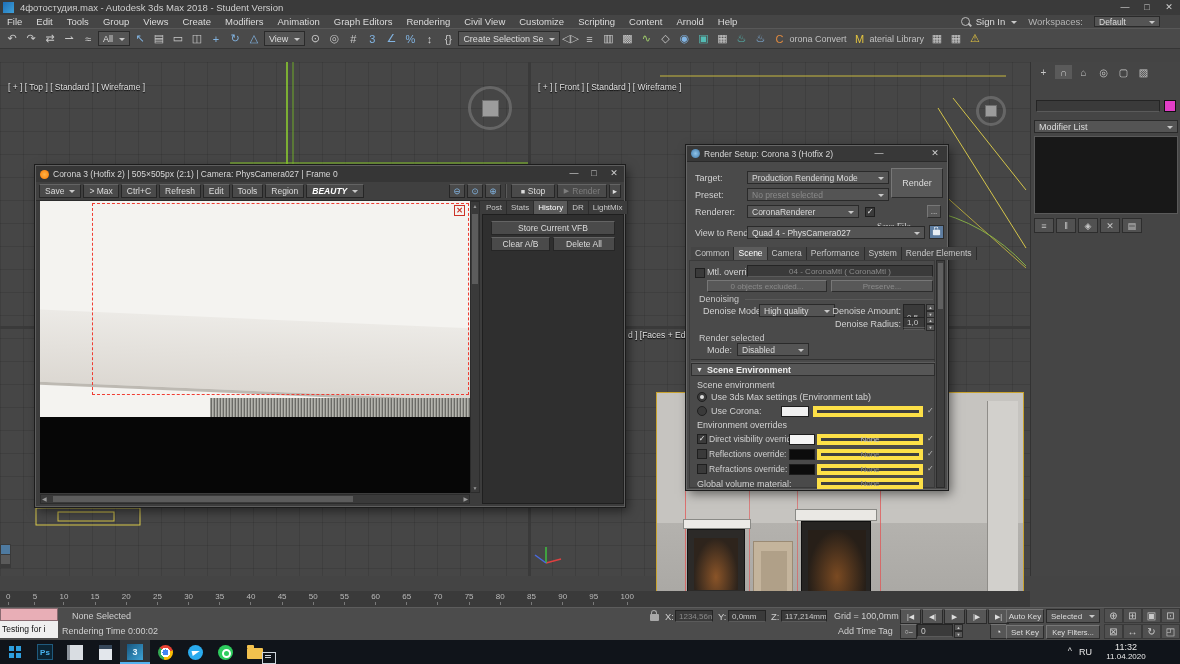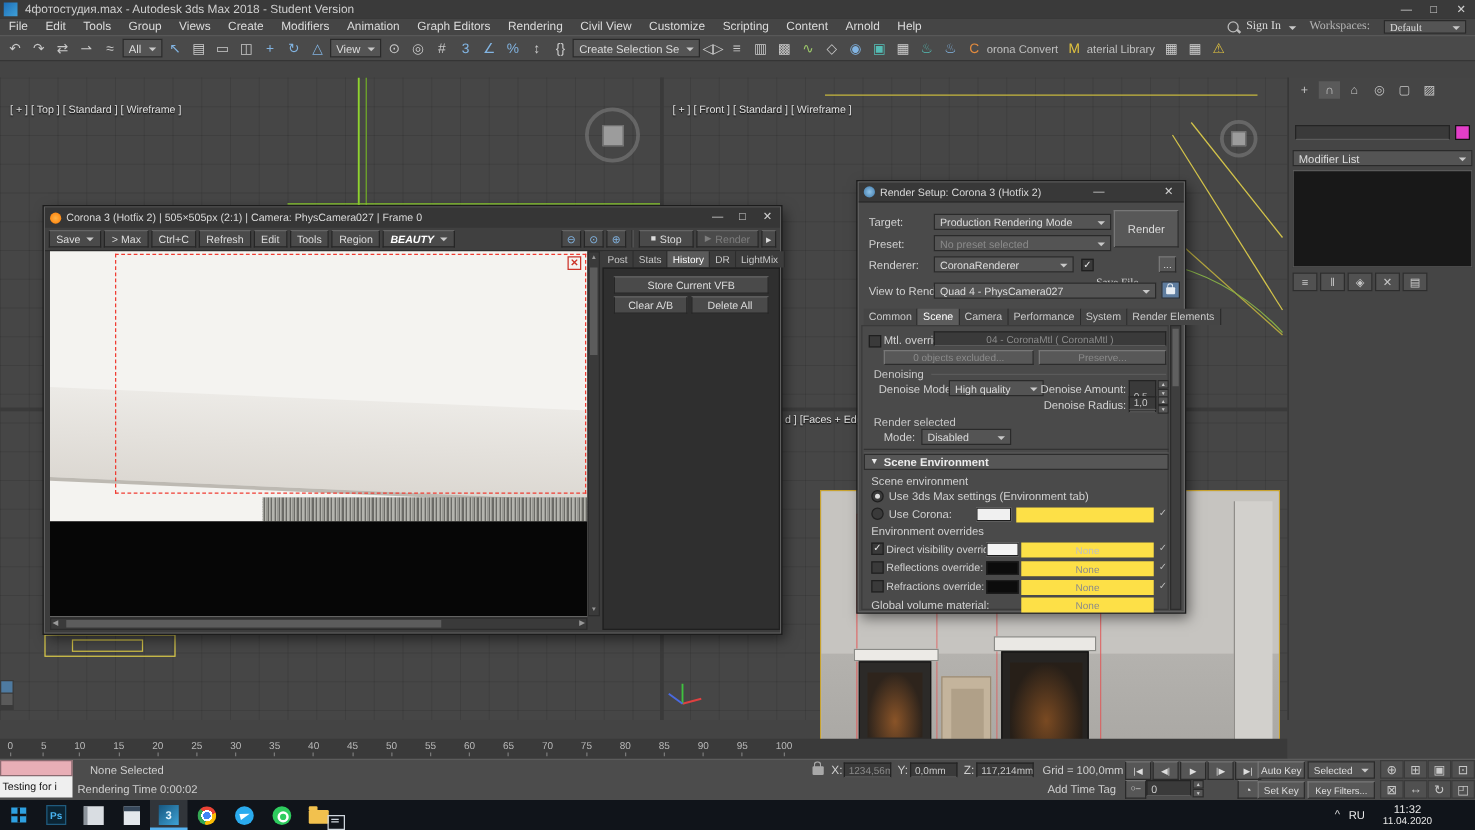--- a/index.html
+++ b/index.html
@@ -73,21 +73,21 @@
   .vtab{padding:0 4px;height:13px;line-height:13px;font-size:8px;color:#c9c9c9;background:#3c3c3c;border-right:1px solid #2c2c2c;}
   .vtab.on{background:#5a5a5a;color:#fff;}
   
   #rsetup{left:686px;top:145px;width:262px;height:345px;background:#4a4a4a;border:1px solid #666;outline:1px solid #1c1c1c;
           box-shadow:3px 4px 10px rgba(0,0,0,.5);box-sizing:border-box;z-index:21;font-size:9px;}
   #rsetup .wtitle{left:0;top:0;width:100%;height:15px;background:#383838;border-bottom:1px solid #2a2a2a;}
   .rslabel{position:absolute;font-size:9px;color:#d2d2d2;white-space:nowrap;}
   .rtab2{padding:0 4px;height:13px;line-height:13px;font-size:8.5px;color:#c9c9c9;background:#454545;border-right:1px solid #2c2c2c;white-space:nowrap;}
   .rtab2.on{background:#5c5c5c;color:#fff;}
   .rollout{background:#565656;border:1px solid #2d2d2d;color:#ececec;font-weight:bold;font-size:9px;display:flex;align-items:center;gap:4px;padding:0 4px;box-sizing:border-box;}
-  .mapbtn{background:#3f3f3f;border:6px solid #fde047;color:#c0c0c0;font-size:8px;display:flex;align-items:center;justify-content:center;box-sizing:border-box;}
+  .mapbtn{background:#3f3f3f;border:4px solid #fde047;color:#c0c0c0;font-size:8px;display:flex;align-items:center;justify-content:center;box-sizing:border-box;}
   .chk{color:#b9b9b9;font-size:8px;position:absolute;}
   
   #timeslider{left:0;top:576px;width:1030px;height:15px;background:#3c3c3c;border-top:1px solid #2a2a2a;}
   #trackbar{left:0;top:591px;width:1030px;height:16px;background:#3a3a3a;border-bottom:1px solid #2e2e2e;}
   .tick{font-size:8px;color:#b9b9b9;text-align:center;}
   .tick::after{content:"";display:block;width:1px;height:3px;background:#7a7a7a;margin:1px auto 0;}
   #statusbar{left:0;top:607px;width:1180px;height:33px;background:#4c4c4c;border-top:1px solid #5c5c5c;box-sizing:border-box;}
   .sbtn{width:19px;height:13px;background:#565656;border:1px solid #2a2a2a;border-top-color:#747474;color:#ddd;
         display:inline-flex;align-items:center;justify-content:center;font-size:7px;flex:none;}
   .navi{width:19px;height:15px;display:inline-flex;align-items:center;justify-content:center;color:#c9c9c9;font-size:10px;background:#505050;border:1px solid #3a3a3a;box-sizing:border-box;}
@@ -139,21 +139,21 @@
         <span class="mitem">Animation</span>
         <span class="mitem">Graph Editors</span>
         <span class="mitem">Rendering</span>
         <span class="mitem">Civil View</span>
         <span class="mitem">Customize</span>
         <span class="mitem">Scripting</span>
         <span class="mitem">Content</span>
         <span class="mitem">Arnold</span>
         <span class="mitem">Help</span>
       </div>
-    <div class="ab row" style="right:7px;top:0;height:13px;gap:4px;font-family:Liberation Serif, serif;">
+    <div class="ab row" style="right:20px;top:0;height:13px;gap:4px;">
       <span class="mag"></span>
       <span class="mitem" style="padding:0 2px;">Sign In</span>
       <span class="caret"></span>
       <span class="mitem" style="color:#b5b5b5;">Workspaces:</span>
       <span class="ddbox" style="width:66px;height:11px;font-size:8.5px;">Default</span>
     </div>
   </div>
 
   <div class="ab row" id="maintoolbar">
 

